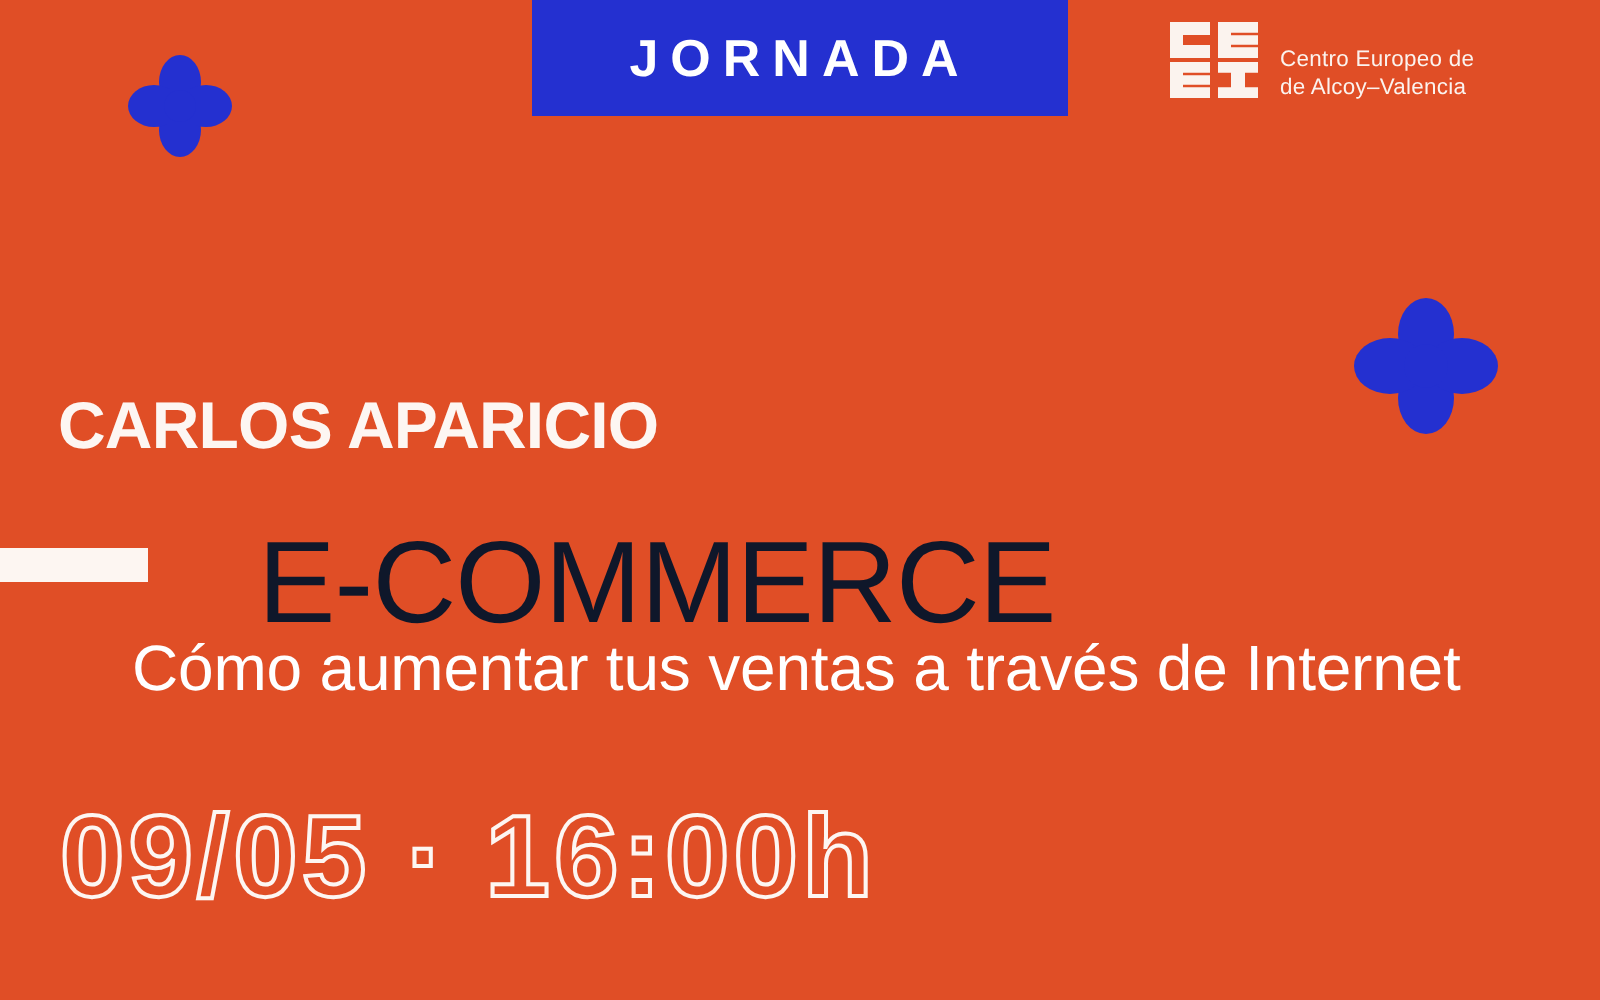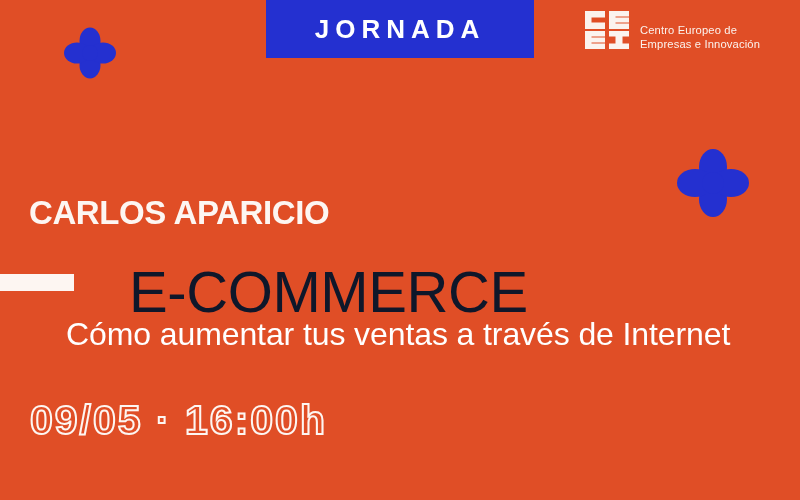--- a/index.html
+++ b/index.html
@@ -113,21 +113,21 @@
     letter-spacing:-0.1px;
     line-height:1.15;
     white-space:nowrap;
   }
 
   
   #datetime {
     position:absolute;
     left:30px;
     top:399px;
-    font-size:41px;
+    font-size:58px;
     font-weight:bold;
     letter-spacing:2px;
     line-height:1.05;
     white-space:nowrap;
     color:transparent;
     -webkit-text-stroke:2px #fdf6f2;
     text-shadow:none;
   }
 </style>
 </head>
@@ -145,21 +145,21 @@
       <path d="M2 2 H22 V8.5 H8.5 V13.5 H22 V20 H2 Z" fill="#fbf3ee"></path>
 
       <path d="M26 2 H46 V7.4 H32.5 V8.6 H46 V13.4 H32.5 V14.6 H46 V20 H26 Z" fill="#fbf3ee"></path>
 
       <path d="M2 22 H22 V27.4 H8.5 V28.6 H22 V33.4 H8.5 V34.6 H22 V40 H2 Z" fill="#fbf3ee"></path>
 
       <path d="M26 22 H46 V27.4 H39.5 V34.6 H46 V40 H26 V34.6 H32.5 V27.4 H26 Z" fill="#fbf3ee"></path>
     </svg>
     <div id="logo-text">
       <div>Centro Europeo de</div>
-      <div>Empresas e Innovación</div>
+      <div>de Alcoy–Valencia</div>
     </div>
   </div>
 
   <svg class="clover" id="clover-top-left" width="52" height="54" viewBox="0 0 52 54">
     <g fill="#2430d0">
       <ellipse cx="26" cy="15" rx="10.5" ry="13.5"></ellipse>
       <ellipse cx="26" cy="39" rx="10.5" ry="13.5"></ellipse>
       <ellipse cx="13" cy="27" rx="13" ry="10.5"></ellipse>
       <ellipse cx="39" cy="27" rx="13" ry="10.5"></ellipse>
       <circle cx="26" cy="27" r="8"></circle>

